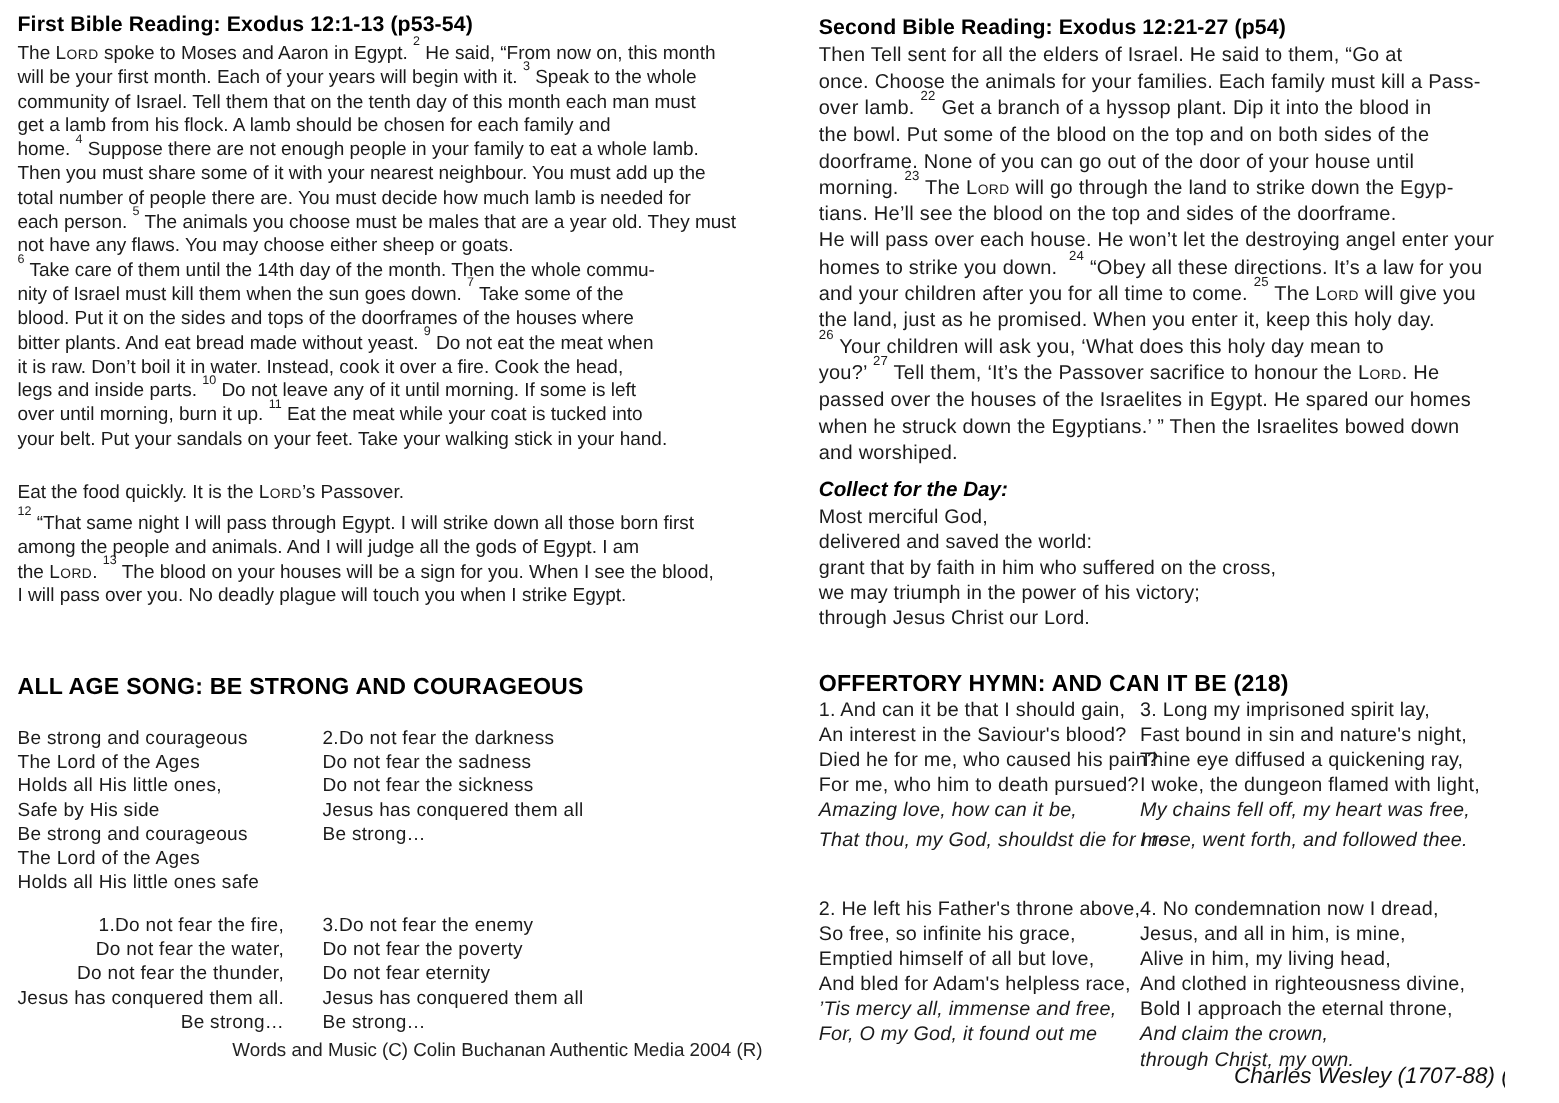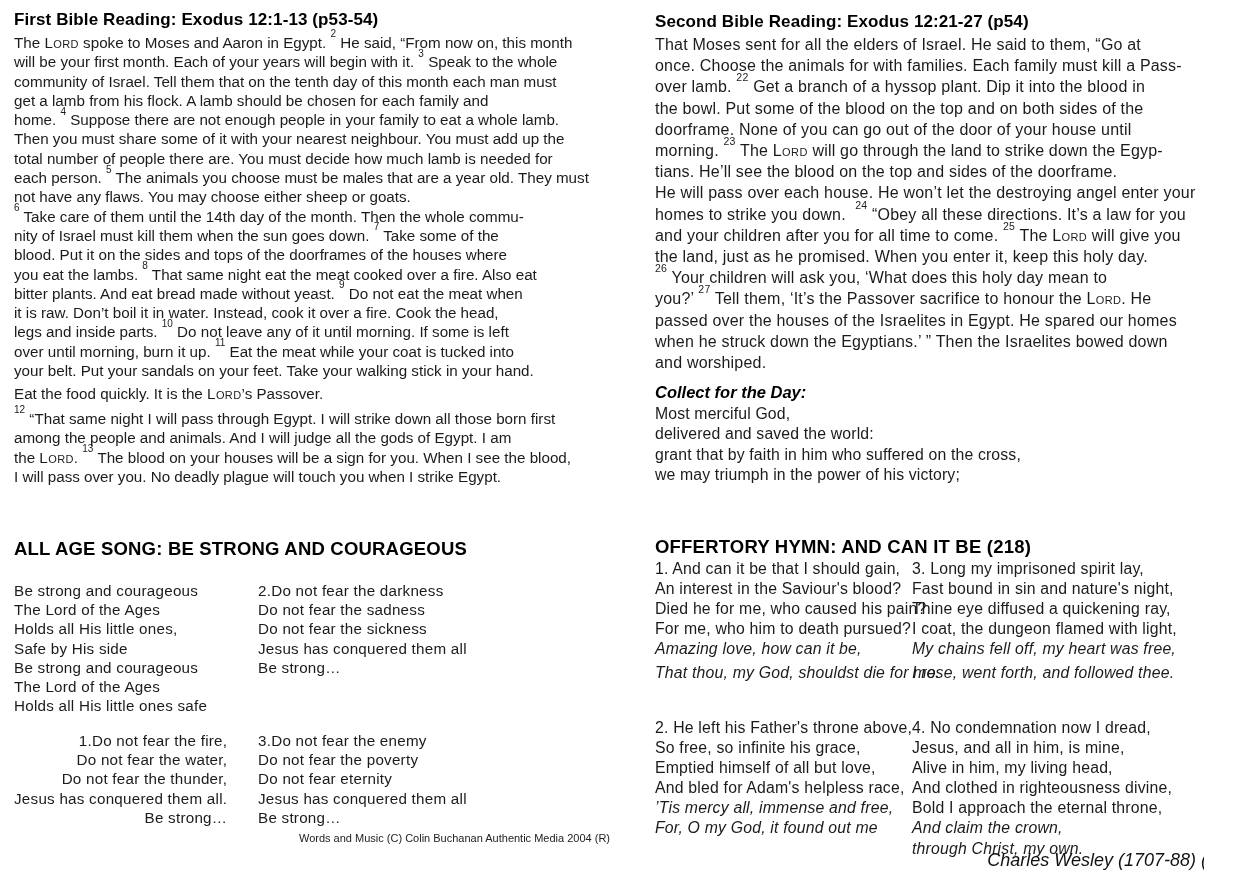--- a/index.html
+++ b/index.html
@@ -22,21 +22,21 @@
   .body-left .ln { line-height:19.3px; }
   .body-right { font-size:16px; letter-spacing:0.2px; }
   .body-right .ln { line-height:21.2px; }
   .collect-body { font-size:15.8px; letter-spacing:0.15px; }
   .collect-body .ln { line-height:20.3px; }
   .lyrics { font-size:15.2px; letter-spacing:0.25px; }
   .lyrics .ln { line-height:19.2px; }
   .hymn-verse { font-size:15.8px; letter-spacing:0.2px; }
   .hymn-verse .ln { line-height:20.1px; }
   .hymn-gap-last .ln:last-child { margin-top:4px; }
-  .credit-small { font-size:11px; color:#222; white-space:pre; }
+  .credit-small { font-size:15px; color:#222; white-space:pre; }
   .credit-italic { font-size:18px; font-style:italic; color:#111; white-space:pre; }
   .ln sup { font-size:66%; line-height:0; position:relative; top:-0.45em; }
   .sc { font-variant:small-caps; letter-spacing:0.4px; }
   em { font-style:italic; }
   .align-right { text-align:right; }
 </style>
 </head>
 <body>
 
 <div class="page">
@@ -49,21 +49,20 @@
       <div class="ln">community of Israel. Tell them that on the tenth day of this month each man must</div>
       <div class="ln">get a lamb from his flock. A lamb should be chosen for each family and</div>
       <div class="ln">home. <sup>4</sup> Suppose there are not enough people in your family to eat a whole lamb.</div>
       <div class="ln">Then you must share some of it with your nearest neighbour. You must add up the</div>
       <div class="ln">total number of people there are. You must decide how much lamb is needed for</div>
       <div class="ln">each person. <sup>5</sup> The animals you choose must be males that are a year old. They must</div>
       <div class="ln">not have any flaws. You may choose either sheep or goats.</div>
       <div class="ln"><sup>6</sup> Take care of them until the 14th day of the month. Then the whole commu-</div>
       <div class="ln">nity of Israel must kill them when the sun goes down. <sup>7</sup> Take some of the</div>
       <div class="ln">blood. Put it on the sides and tops of the doorframes of the houses where</div>
-      <div class="ln">you eat the lambs. <sup>8</sup> That same night eat the meat cooked over a fire. Also eat</div>
       <div class="ln">bitter plants. And eat bread made without yeast. <sup>9</sup> Do not eat the meat when</div>
       <div class="ln">it is raw. Don’t boil it in water. Instead, cook it over a fire. Cook the head,</div>
       <div class="ln">legs and inside parts. <sup>10</sup> Do not leave any of it until morning. If some is left</div>
       <div class="ln">over until morning, burn it up. <sup>11</sup> Eat the meat while your coat is tucked into</div>
       <div class="ln">your belt. Put your sandals on your feet. Take your walking stick in your hand.</div>
     </div>
 
   <div class="abs body-left" style="left:14px; top:384px; width:600px;">
       <div class="ln">Eat the food quickly. It is the <span class="sc">Lord</span>’s Passover.</div>
     </div>
@@ -109,22 +108,22 @@
       <div class="ln">Do not fear eternity</div>
       <div class="ln">Jesus has conquered them all</div>
       <div class="ln">Be strong…</div>
     </div>
 
   <div class="abs credit-small align-right" style="left:14px; top:832px; width:596px;">Words and Music (C) Colin Buchanan Authentic Media 2004 (R)</div>
 
   <div class="abs heading" style="left:655px; top:12px;">Second Bible Reading: Exodus 12:21-27 (p54)</div>
 
   <div class="abs body-right" style="left:655px; top:34px; width:580px;">
-      <div class="ln">That Moses sent for all the elders of Israel. He said to them, “Go at</div>
-      <div class="ln">once. Choose the animals for with families. Each family must kill a Pass-</div>
+      <div class="ln">Then Tell sent for all the elders of Israel. He said to them, “Go at</div>
+      <div class="ln">once. Choose the animals for your families. Each family must kill a Pass-</div>
       <div class="ln">over lamb. <sup>22</sup> Get a branch of a hyssop plant. Dip it into the blood in</div>
       <div class="ln">the bowl. Put some of the blood on the top and on both sides of the</div>
       <div class="ln">doorframe. None of you can go out of the door of your house until</div>
       <div class="ln">morning. <sup>23</sup> The <span class="sc">Lord</span> will go through the land to strike down the Egyp-</div>
       <div class="ln">tians. He’ll see the blood on the top and sides of the doorframe.</div>
       <div class="ln">He will pass over each house. He won’t let the destroying angel enter your</div>
       <div class="ln">homes to strike you down.  <sup>24</sup> “Obey all these directions. It’s a law for you</div>
       <div class="ln">and your children after you for all time to come. <sup>25</sup> The <span class="sc">Lord</span> will give you</div>
       <div class="ln">the land, just as he promised. When you enter it, keep this holy day.</div>
       <div class="ln"><sup>26</sup> Your children will ask you, ‘What does this holy day mean to</div>
@@ -134,38 +133,39 @@
       <div class="ln">and worshiped.</div>
     </div>
 
   <div class="abs heading-italic" style="left:655px; top:383px;">Collect for the Day:</div>
 
   <div class="abs collect-body" style="left:655px; top:404px; width:580px;">
       <div class="ln">Most merciful God,</div>
       <div class="ln">delivered and saved the world:</div>
       <div class="ln">grant that by faith in him who suffered on the cross,</div>
       <div class="ln">we may triumph in the power of his victory;</div>
+      <div class="ln">through Jesus Christ our Lord.</div>
     </div>
 
   <div class="abs heading-caps" style="left:655px; top:536px;">OFFERTORY HYMN: AND CAN IT BE (218)</div>
 
   <div class="abs hymn-verse hymn-gap-last" style="left:655px; top:559px;">
       <div class="ln">1. And can it be that I should gain,</div>
       <div class="ln">An interest in the Saviour's blood?</div>
       <div class="ln">Died he for me, who caused his pain?</div>
       <div class="ln">For me, who him to death pursued?</div>
       <div class="ln"><em>Amazing love, how can it be,</em></div>
       <div class="ln"><em>That thou, my God, shouldst die for me.</em></div>
     </div>
 
   <div class="abs hymn-verse hymn-gap-last" style="left:912px; top:559px;">
       <div class="ln">3. Long my imprisoned spirit lay,</div>
       <div class="ln">Fast bound in sin and nature's night,</div>
       <div class="ln">Thine eye diffused a quickening ray,</div>
-      <div class="ln">I coat, the dungeon flamed with light,</div>
+      <div class="ln">I woke, the dungeon flamed with light,</div>
       <div class="ln"><em>My chains fell off, my heart was free,</em></div>
       <div class="ln"><em>I rose, went forth, and followed thee.</em></div>
     </div>
 
   <div class="abs hymn-verse" style="left:655px; top:718px;">
       <div class="ln">2. He left his Father's throne above,</div>
       <div class="ln">So free, so infinite his grace,</div>
       <div class="ln">Emptied himself of all but love,</div>
       <div class="ln">And bled for Adam's helpless race,</div>
       <div class="ln"><em>’Tis mercy all, immense and free,</em></div>

